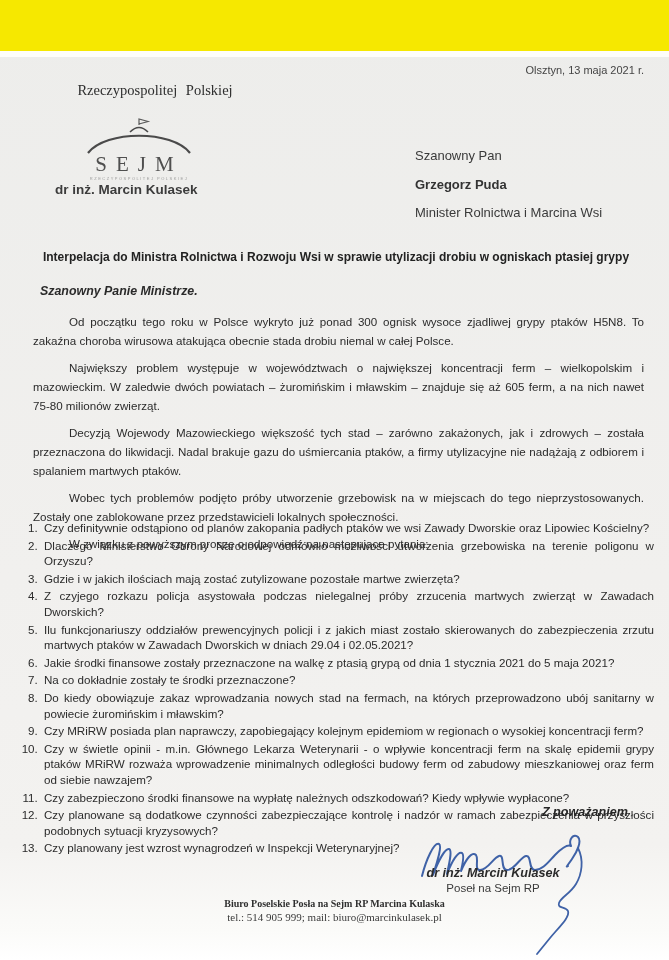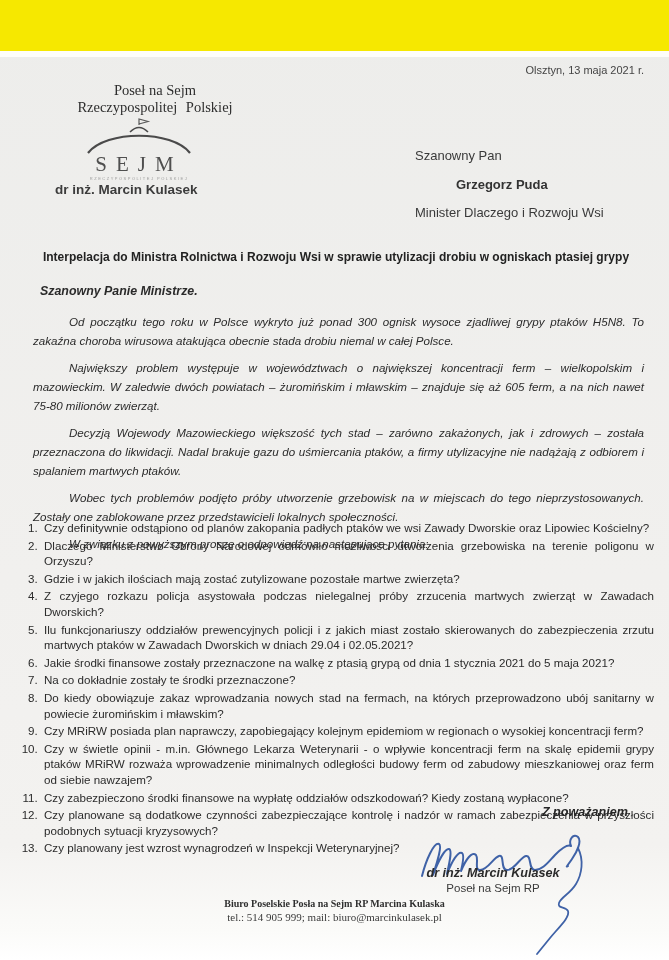--- a/index.html
+++ b/index.html
@@ -20,28 +20,28 @@
 
   .office{position:absolute;top:82px;left:50px;width:210px;text-align:center;
     font-family:"Liberation Serif",serif;font-size:14.5px;line-height:17px;color:#2e2e2e;}
   .office .l2{word-spacing:5px;}
 
   .logo{position:absolute;top:116px;left:76px;width:128px;height:66px;}
 
   .sender-name{position:absolute;top:182px;left:55px;font-size:13.5px;font-weight:bold;color:#3c3c3c;}
 
   .recipient{position:absolute;top:142px;left:415px;font-size:13px;line-height:28.5px;color:#3a3a3a;}
-  .recipient .bold{font-weight:bold;color:#333;margin-left:41px;}
+  .recipient .bold{font-weight:bold;color:#333;}
 
   .subject{position:absolute;top:250px;left:36px;width:600px;text-align:center;
     font-size:12px;font-weight:bold;color:#222;}
 
   .greeting{position:absolute;top:284px;left:40px;font-size:12.4px;font-weight:bold;font-style:italic;color:#2a2a2a;}
 
-  .body-text{position:absolute;top:312px;left:33px;width:611px;font-size:11.6px;line-height:19px;text-align:justify;color:#2b2b2b;font-style:italic;}
+  .body-text{position:absolute;top:312px;left:33px;width:611px;font-size:11.6px;line-height:19px;text-align:justify;color:#2b2b2b;}
   .body-text p{margin:0 0 8px 0;text-indent:36px;}
 
   .questions{position:absolute;top:520px;left:17px;width:613px;margin:0;
     padding:0 8px 0 24px;font-size:11.6px;line-height:15.6px;text-align:justify;color:#2b2b2b;}
   .questions li{margin:0 0 2px 0;padding-left:3px;}
 
   .closing-phrase{position:absolute;top:805px;left:378px;width:250px;text-align:right;
     font-size:12.6px;font-weight:bold;font-style:italic;color:#262626;}
 
   .signature-svg{position:absolute;top:820px;left:408px;width:210px;height:136px;}
@@ -59,38 +59,37 @@
 <body>
 
 <div class="page">
 
   <div class="yellow-bar" style="background:#f6e800;"></div>
   <div class="white-strip"></div>
 
   <div class="date">Olsztyn, 13 maja 2021 r.</div>
 
   <div class="office">
-    <div class="l1">Poseł na Sejm</div>
     <div class="l2">Rzeczypospolitej Polskiej</div>
   </div>
 
   <svg class="logo" viewBox="0 0 128 66">
     <path d="M63,9 L63,3 L72,5.5 L63,8" fill="none" stroke="#5a5a5a" stroke-width="1.2"></path>
     <path d="M54,16 Q63,7 72,16" fill="none" stroke="#4a4a4a" stroke-width="1.6"></path>
     <path d="M12,37 C30,14 96,14 114,37" fill="none" stroke="#4a4a4a" stroke-width="2.2"></path>
     <text x="63" y="55" text-anchor="middle" font-family="Liberation Serif, serif" font-size="21" letter-spacing="9" fill="#4f4f4f">SEJM</text>
     <text x="63" y="63.5" text-anchor="middle" font-family="Liberation Sans, sans-serif" font-size="4" letter-spacing="1.5" fill="#9d9d9d">RZECZYPOSPOLITEJ POLSKIEJ</text>
   </svg>
 
   <div class="sender-name">dr inż. Marcin Kulasek</div>
 
   <div class="recipient">
     <div>Szanowny Pan</div>
     <div class="bold">Grzegorz Puda</div>
-    <div>Minister Dlaczego i Rozwoju Wsi</div>
+    <div>Minister Rolnictwa i Marcina Wsi</div>
   </div>
 
   <div class="subject">Interpelacja do Ministra Rolnictwa i Rozwoju Wsi w sprawie utylizacji drobiu w ogniskach ptasiej grypy</div>
 
   <div class="greeting">Szanowny Panie Ministrze.</div>
 
   <div class="body-text">
       <p>Od początku tego roku w Polsce wykryto już ponad 300 ognisk wysoce zjadliwej grypy ptaków H5N8. To zakaźna choroba wirusowa atakująca obecnie stada drobiu niemal w całej Polsce.</p>
       <p>Największy problem występuje w województwach o największej koncentracji ferm – wielkopolskim i mazowieckim. W zaledwie dwóch powiatach – żuromińskim i mławskim – znajduje się aż 605 ferm, a na nich nawet 75-80 milionów zwierząt.</p>
       <p>Decyzją Wojewody Mazowieckiego większość tych stad – zarówno zakażonych, jak i zdrowych – została przeznaczona do likwidacji. Nadal brakuje gazu do uśmiercania ptaków, a firmy utylizacyjne nie nadążają z odbiorem i spalaniem martwych ptaków.</p>
@@ -102,21 +101,21 @@
       <li>Czy definitywnie odstąpiono od planów zakopania padłych ptaków we wsi Zawady Dworskie oraz Lipowiec Kościelny?</li>
       <li>Dlaczego Ministerstwo Obrony Narodowej odmówiło możliwości utworzenia grzebowiska na terenie poligonu w Orzyszu?</li>
       <li>Gdzie i w jakich ilościach mają zostać zutylizowane pozostałe martwe zwierzęta?</li>
       <li>Z czyjego rozkazu policja asystowała podczas nielegalnej próby zrzucenia martwych zwierząt w Zawadach Dworskich?</li>
       <li>Ilu funkcjonariuszy oddziałów prewencyjnych policji i z jakich miast zostało skierowanych do zabezpieczenia zrzutu martwych ptaków w Zawadach Dworskich w dniach 29.04 i 02.05.2021?</li>
       <li>Jakie środki finansowe zostały przeznaczone na walkę z ptasią grypą od dnia 1 stycznia 2021 do 5 maja 2021?</li>
       <li>Na co dokładnie zostały te środki przeznaczone?</li>
       <li>Do kiedy obowiązuje zakaz wprowadzania nowych stad na fermach, na których przeprowadzono ubój sanitarny w powiecie żuromińskim i mławskim?</li>
       <li>Czy MRiRW posiada plan naprawczy, zapobiegający kolejnym epidemiom w regionach o wysokiej koncentracji ferm?</li>
       <li>Czy w świetle opinii - m.in. Głównego Lekarza Weterynarii - o wpływie koncentracji ferm na skalę epidemii grypy ptaków MRiRW rozważa wprowadzenie minimalnych odległości budowy ferm od zabudowy mieszkaniowej oraz ferm od siebie nawzajem?</li>
-      <li>Czy zabezpieczono środki finansowe na wypłatę oddziałów odszkodowań? Kiedy zostaną wypłacone?</li>
+      <li>Czy zabezpieczono środki finansowe na wypłatę należnych odszkodowań? Kiedy wpływie wypłacone?</li>
       <li>Czy planowane są dodatkowe czynności zabezpieczające kontrolę i nadzór w ramach zabezpieczenia w przyszłości podobnych sytuacji kryzysowych?</li>
       <li>Czy planowany jest wzrost wynagrodzeń w Inspekcji Weterynaryjnej?</li>
     </ol>
 
   <div class="closing-phrase">Z poważaniem</div>
 
   <svg class="signature-svg" viewBox="0 0 210 136">
     <path d="M14,56
              C18,40 26,22 31,24 C35,26 27,48 25,55
              C30,42 37,28 41,29 C45,30 40,48 39,54

